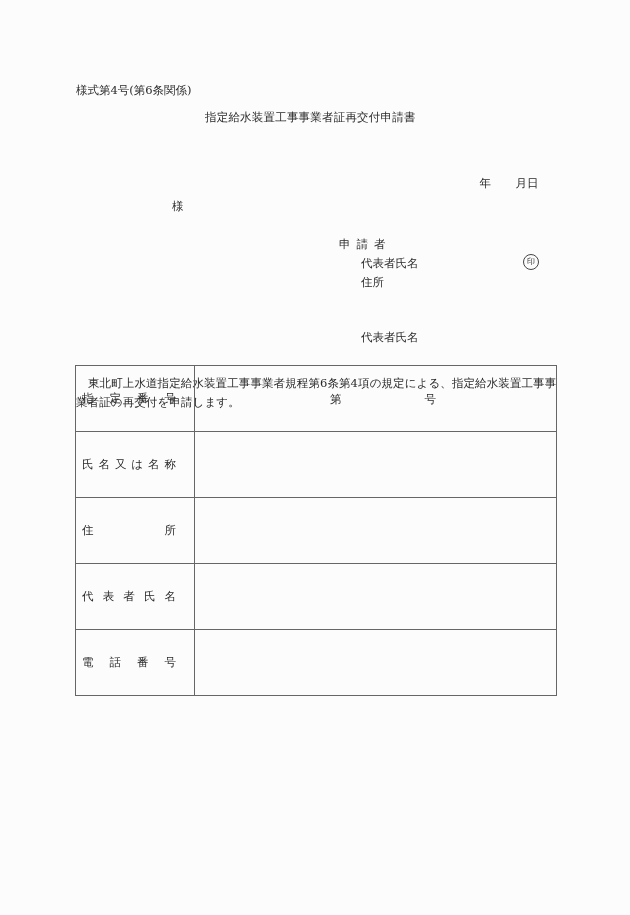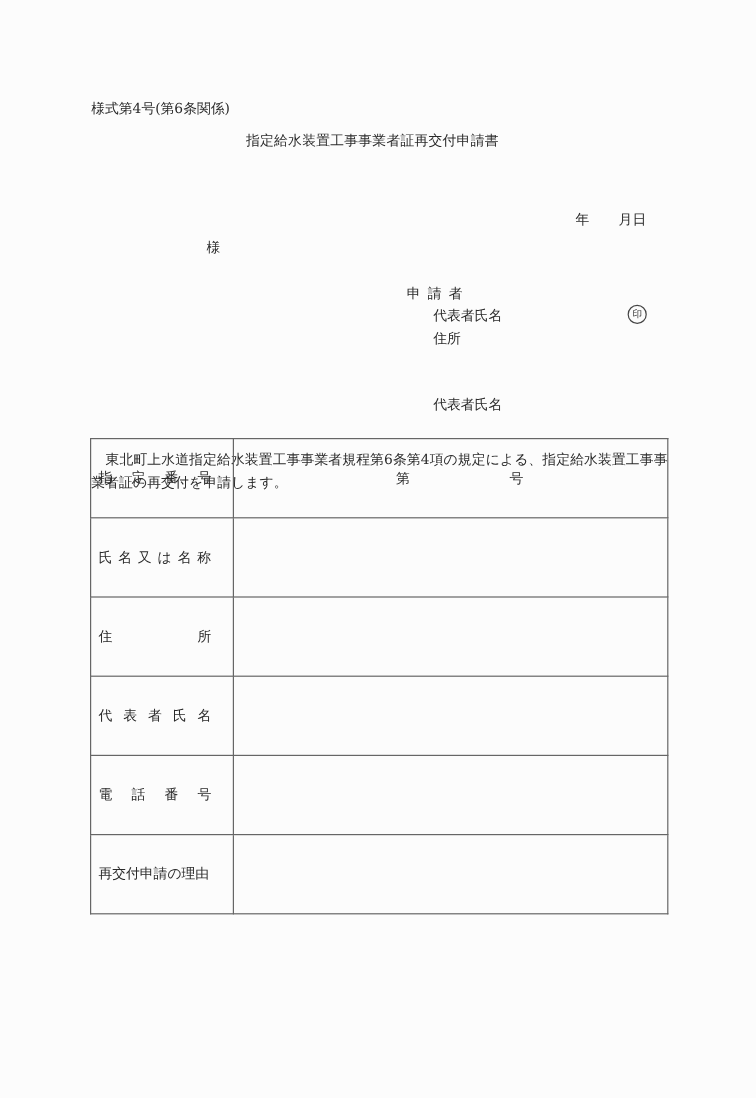--- a/index.html
+++ b/index.html
@@ -163,22 +163,14 @@
     <td class="label-cell">
       <div class="label-justify">
         <span>電</span>
         <span>話</span>
         <span>番</span>
         <span>号</span>
       </div>
     </td>
     <td class="value-cell"></td>
   </tr>
-  <tr>
-    <td class="label-cell">
-      <div class="label-justify">
-        <span>再交付申請の理由</span>
-      </div>
-    </td>
-    <td class="value-cell"></td>
-  </tr>
 </tbody>
   </table>
 
 </body></html>

